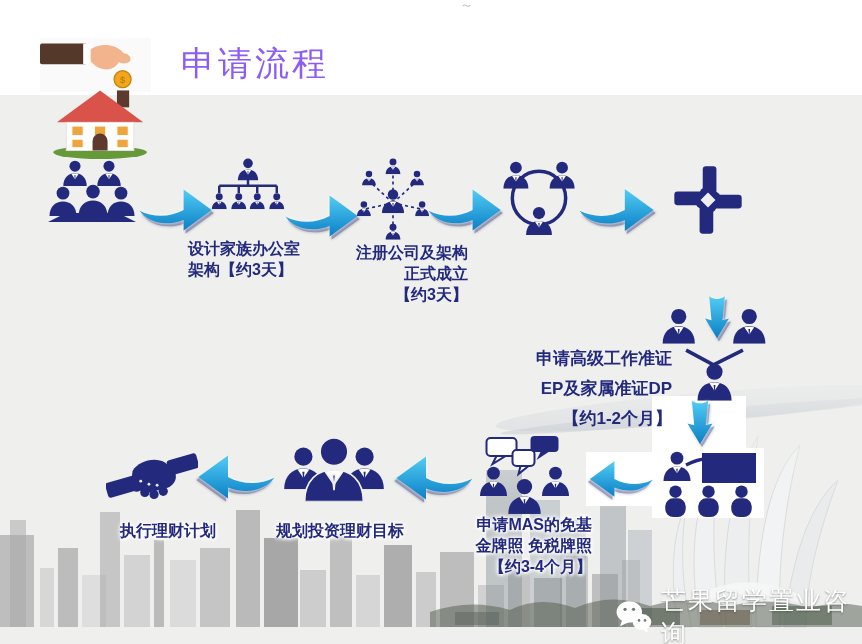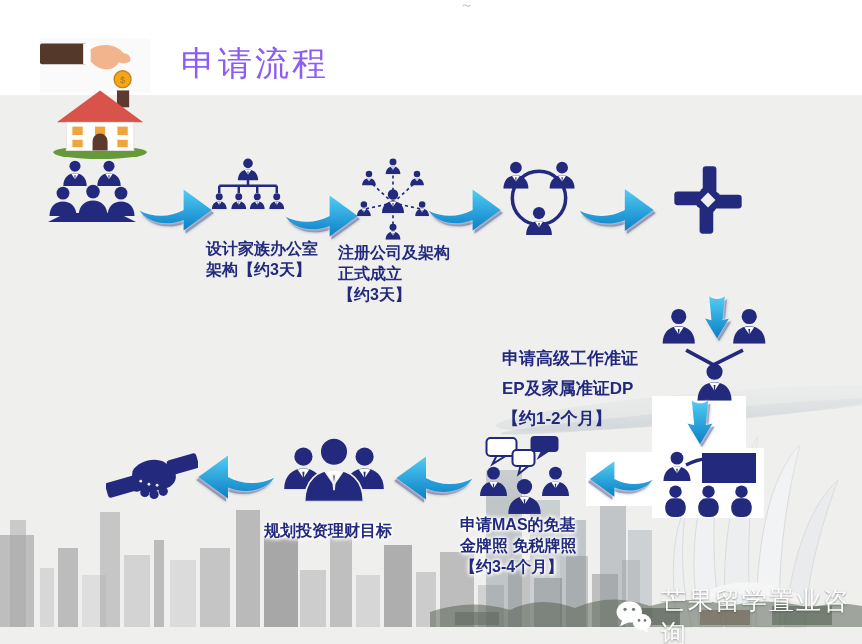--- a/index.html
+++ b/index.html
@@ -16,21 +16,21 @@
   .hand-house{position:absolute;left:40px;top:34px;width:122px;height:126px;z-index:3;}
   .stray-mark{position:absolute;left:462px;top:0px;font-size:9px;color:#b9b9b9;z-index:3;}
   .icon{position:absolute;z-index:3;color:#232a7d;fill:#232a7d;}
   .white-box{position:absolute;background:#ffffff;z-index:2;}
   .arrow{position:absolute;z-index:3;filter:drop-shadow(0 0 1.5px rgba(255,255,255,.85)) drop-shadow(2px 3px 0 rgba(28,38,100,.45));}
   .flip{transform:scaleX(-1);}
   .step-label{
     position:absolute;z-index:4;color:#232a7d;font-weight:bold;font-size:16px;line-height:21px;
     white-space:pre-line;
   }
-  .center{text-align:left;}
+  .center{text-align:right;}
   .halo{text-shadow:0 0 4px #fff,0 0 4px #fff,0 0 6px #fff,1px 1px 3px #fff;}
   .watermark{position:absolute;left:614px;top:584px;z-index:5;display:flex;align-items:center;gap:8px;}
   .watermark .brand{
     color:#ffffff;font-size:25px;letter-spacing:2px;font-weight:400;
     text-shadow:0 1px 2px rgba(60,70,60,.55);
   }
 </style>
 </head>
 <body>
 
@@ -224,21 +224,21 @@
           <rect x="30" y="26" width="14" height="20" rx="6"></rect>
         </g>
       <g transform="rotate(270 38 38)">
           <rect x="6" y="30" width="28" height="13" rx="3"></rect>
           <rect x="30" y="26" width="14" height="20" rx="6"></rect>
         </g>
       <rect x="33" y="33" width="10" height="10" fill="#efefee" transform="rotate(45 38 38)"></rect>
     </g>
   </svg>
 
-  <div class="step-label" style="left:206px;top:238px;width:142px">设计家族办公室
+  <div class="step-label" style="left:188px;top:238px;width:142px">设计家族办公室
 架构【约3天】</div>
   <div class="step-label center" style="left:338px;top:242px;width:130px">注册公司及架构
 正式成立
 【约3天】</div>
 
   <svg class="arrow" style="left:698px;top:294px;width:38px;height:46px" viewBox="0 0 60 100">
       <use href="#downA"></use>
     </svg>
 
   <svg class="icon" style="left:658px;top:308px;width:112px;height:100px" viewBox="0 0 105 95">
@@ -315,20 +315,21 @@
         <circle cx="38" cy="55" r="4.5"></circle>
         <circle cx="47" cy="57" r="4.5"></circle>
         <circle cx="56" cy="54" r="4.5"></circle>
     </g>
     <g fill="#efefee">
       <circle cx="34" cy="44" r="1.4"></circle>
         <circle cx="42" cy="47" r="1.4"></circle>
         <circle cx="50" cy="48" r="1.4"></circle>
     </g>
   </svg>
+  <div class="step-label center halo" style="left:100px;top:520px;width:116px">执行理财计划</div>
 
   <div class="watermark">
     <svg width="42" height="38" viewBox="0 0 46 40">
       <g fill="#ffffff">
         <ellipse cx="18" cy="14" rx="15" ry="12.5"></ellipse>
         <path d="M10 23 L7 31 L18 26 Z"></path>
         <ellipse cx="33" cy="26" rx="11" ry="9.5"></ellipse>
         <path d="M38 33 L41 39 L32 34 Z"></path>
       </g>
       <g fill="#6d7a70">

